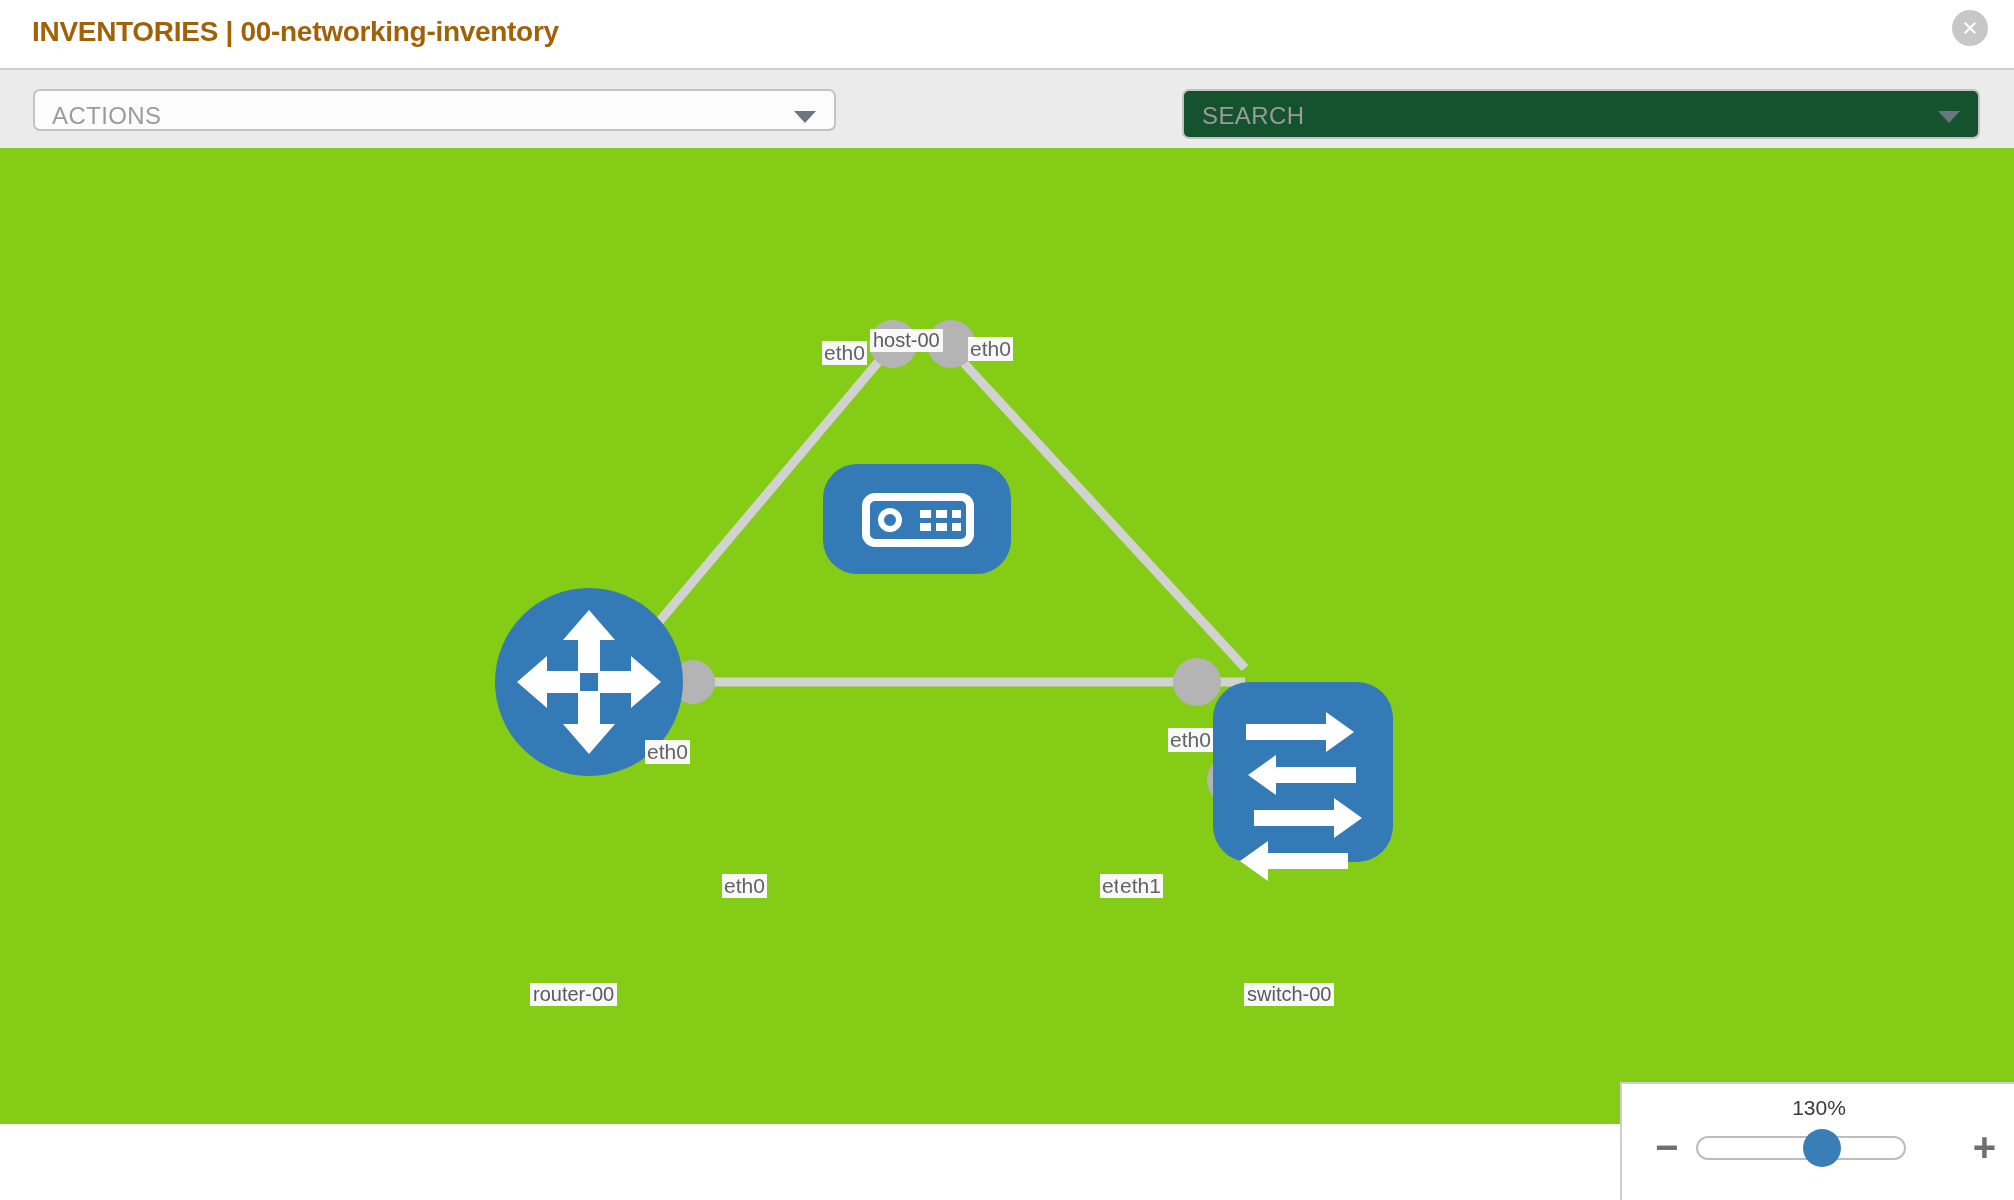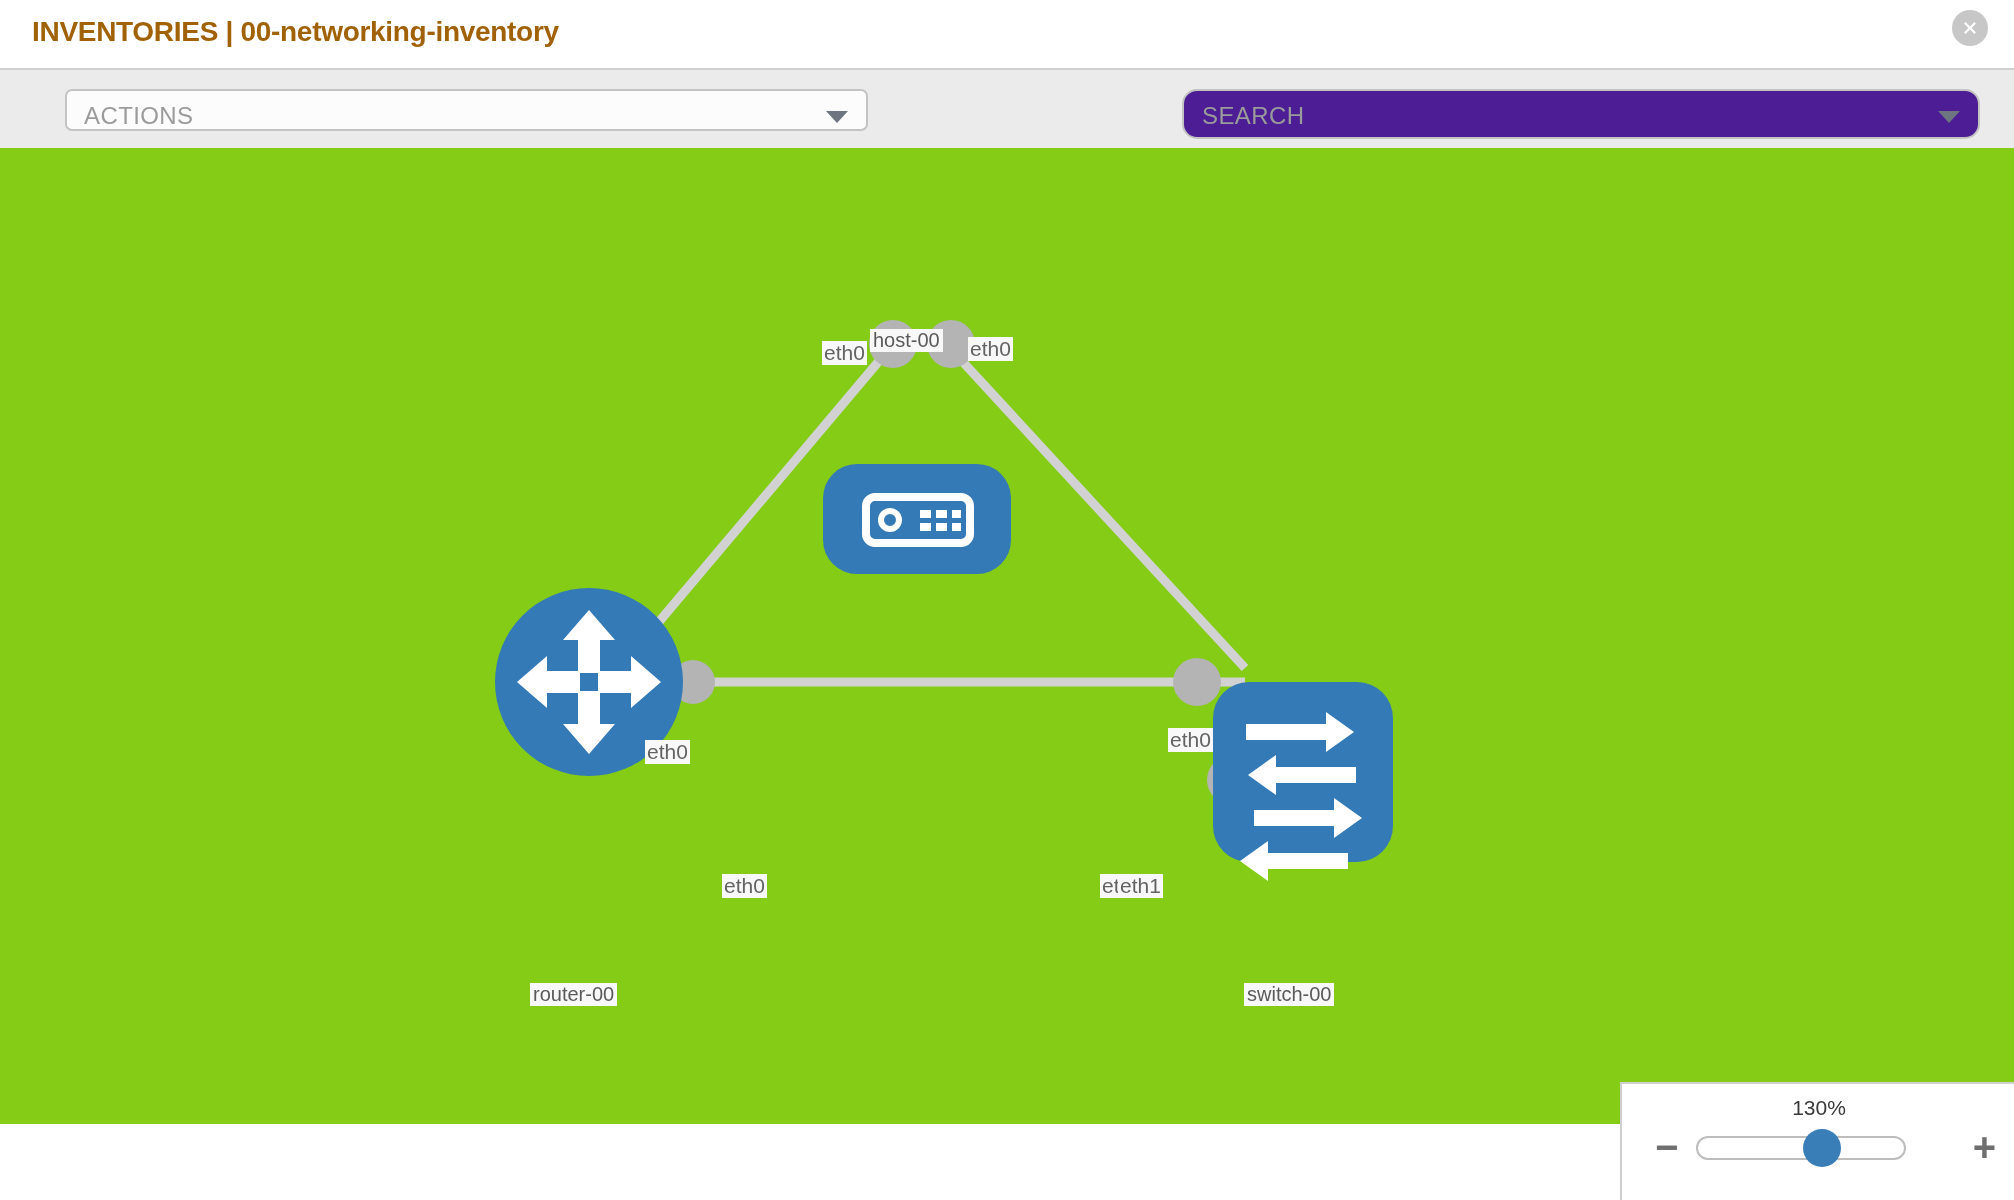--- a/index.html
+++ b/index.html
@@ -43,21 +43,20 @@
     border-top: 2px solid #d0d0d0;
     border-bottom: 2px solid #d0d0d0;
   }
   .actions-select {
     position: absolute; left: 33px; top: 19px;
     width: 803px; height: 42px;
     background: #fcfcfc;
     border: 2px solid #c3c3c3;
     border-radius: 7px;
     cursor: pointer;
-    margin-left: 32px;
   }
   .actions-label {
     position: absolute; left: 17px; top: 11px;
     font-size: 24px; color: #9b9b9b;
     letter-spacing: 0.4px;
   }
   .caret {
     position: absolute; right: 18px; top: 20px;
     width: 0; height: 0;
     border-left: 11px solid transparent;
@@ -69,23 +68,23 @@
     width: 44px; height: 44px;
     cursor: pointer;
     color: #77818f;
   }
   .tool-icon.wrench { left: 1043px; }
   .tool-icon.key    { left: 1105px; }
 
   .search-box {
     position: absolute; left: 1182px; top: 19px;
     width: 798px; height: 50px;
-    background: #4c1d95;
+    background: #14532d;
     border: 2px solid #c3c3c3;
-    border-radius: 15px;
+    border-radius: 7px;
     cursor: text;
   }
   .search-label {
     position: absolute; left: 18px; top: 11px;
     font-size: 24px; color: #9b9b9b;
     letter-spacing: 0.4px;
   }
 
   
   .canvas {

